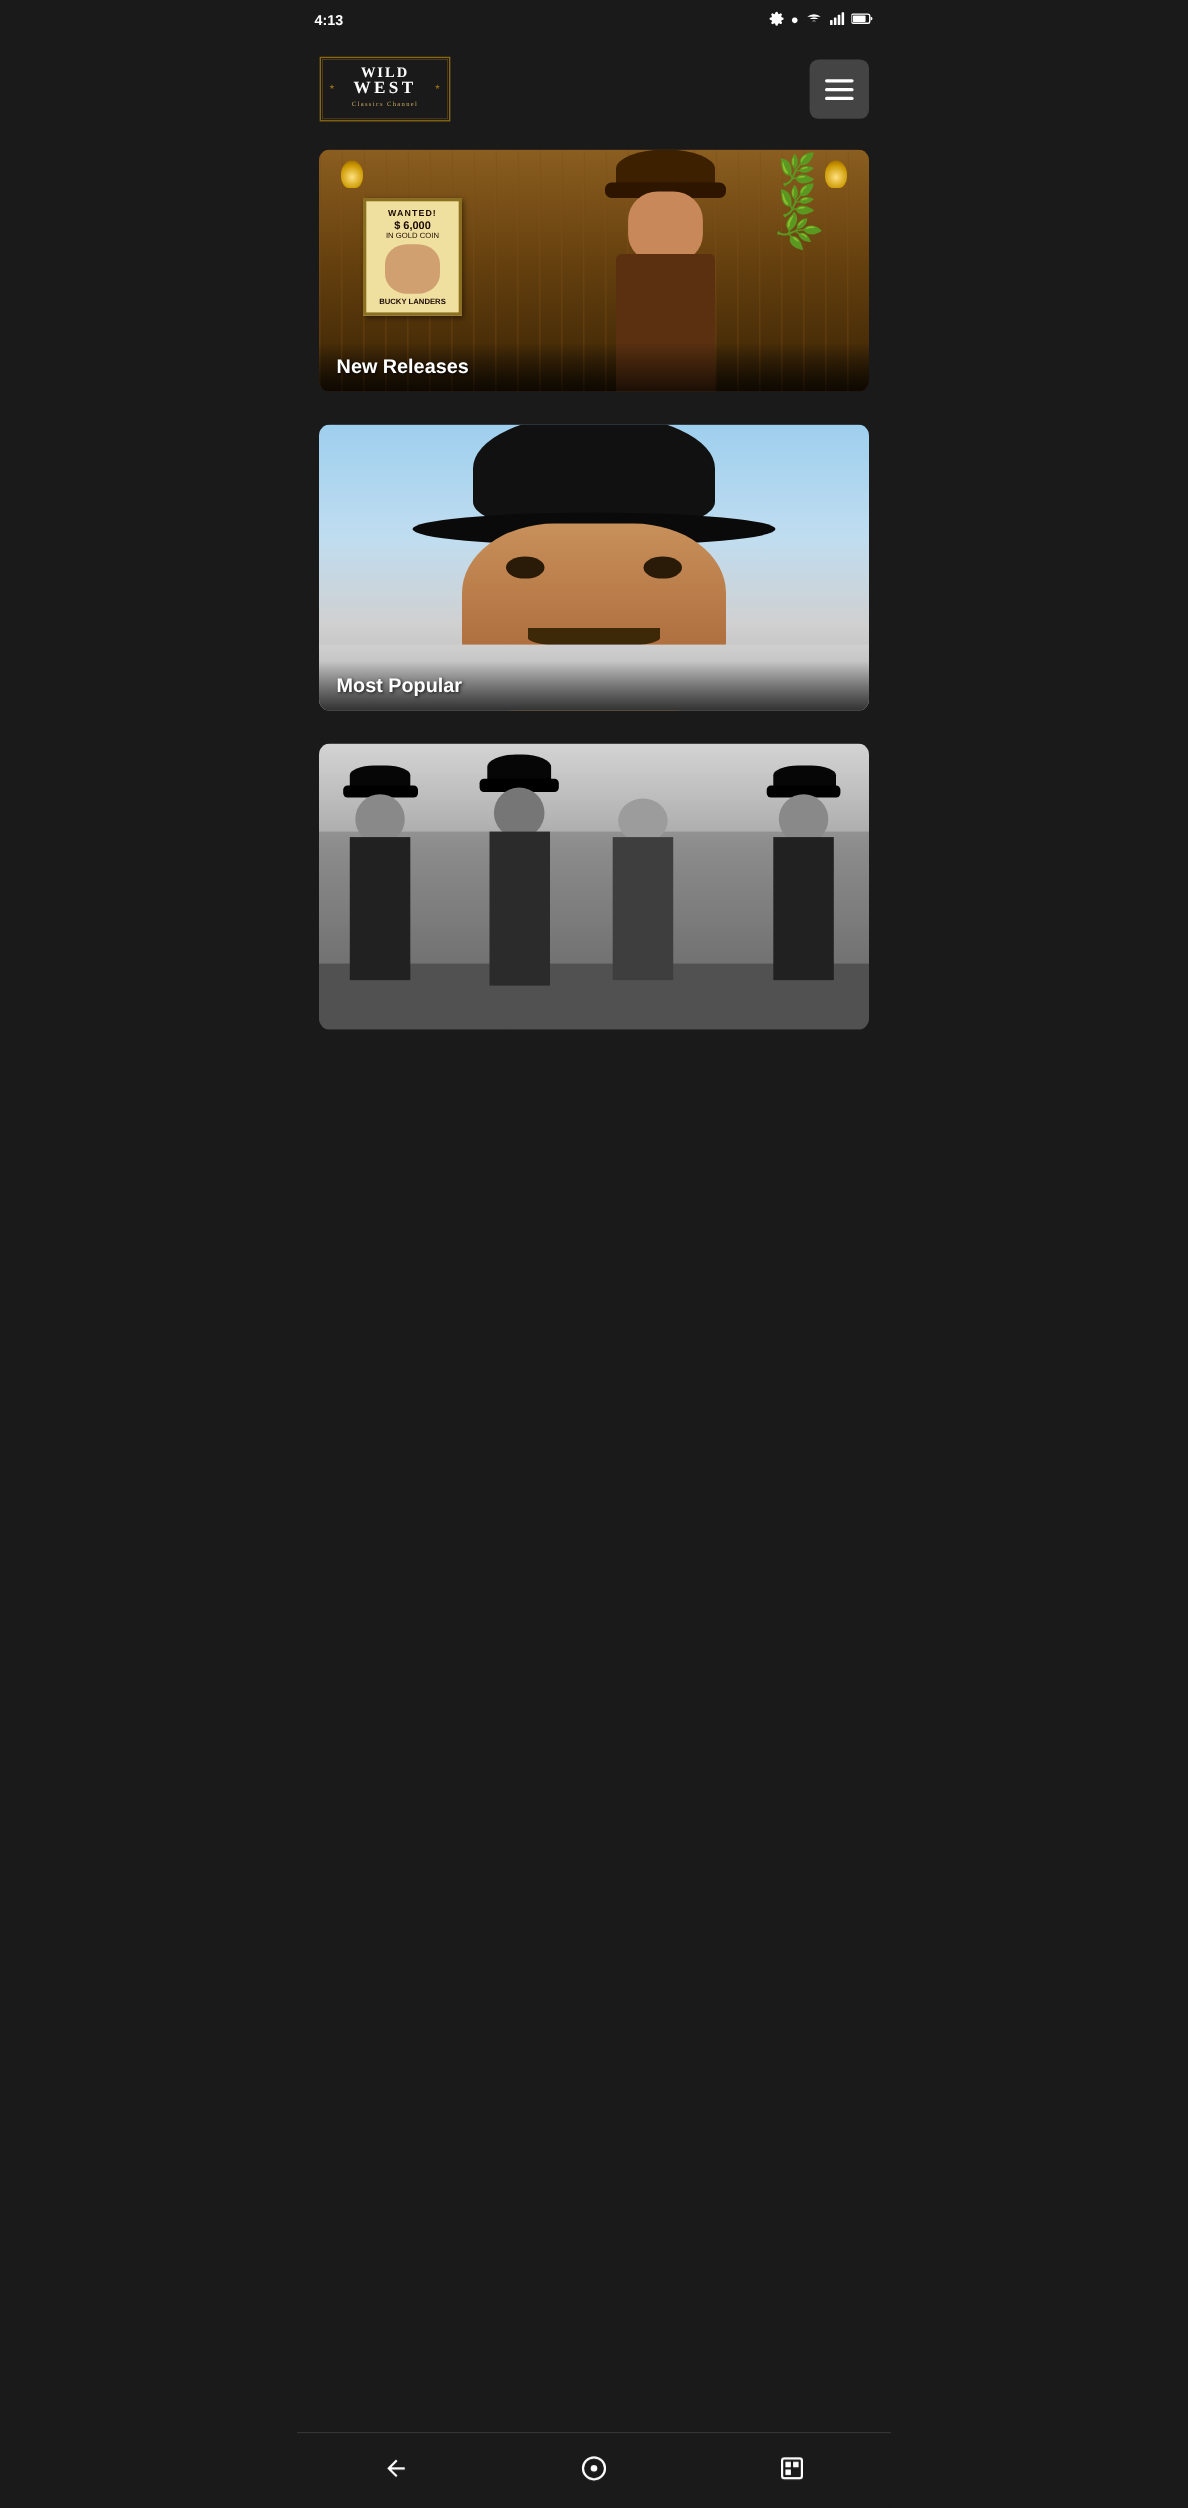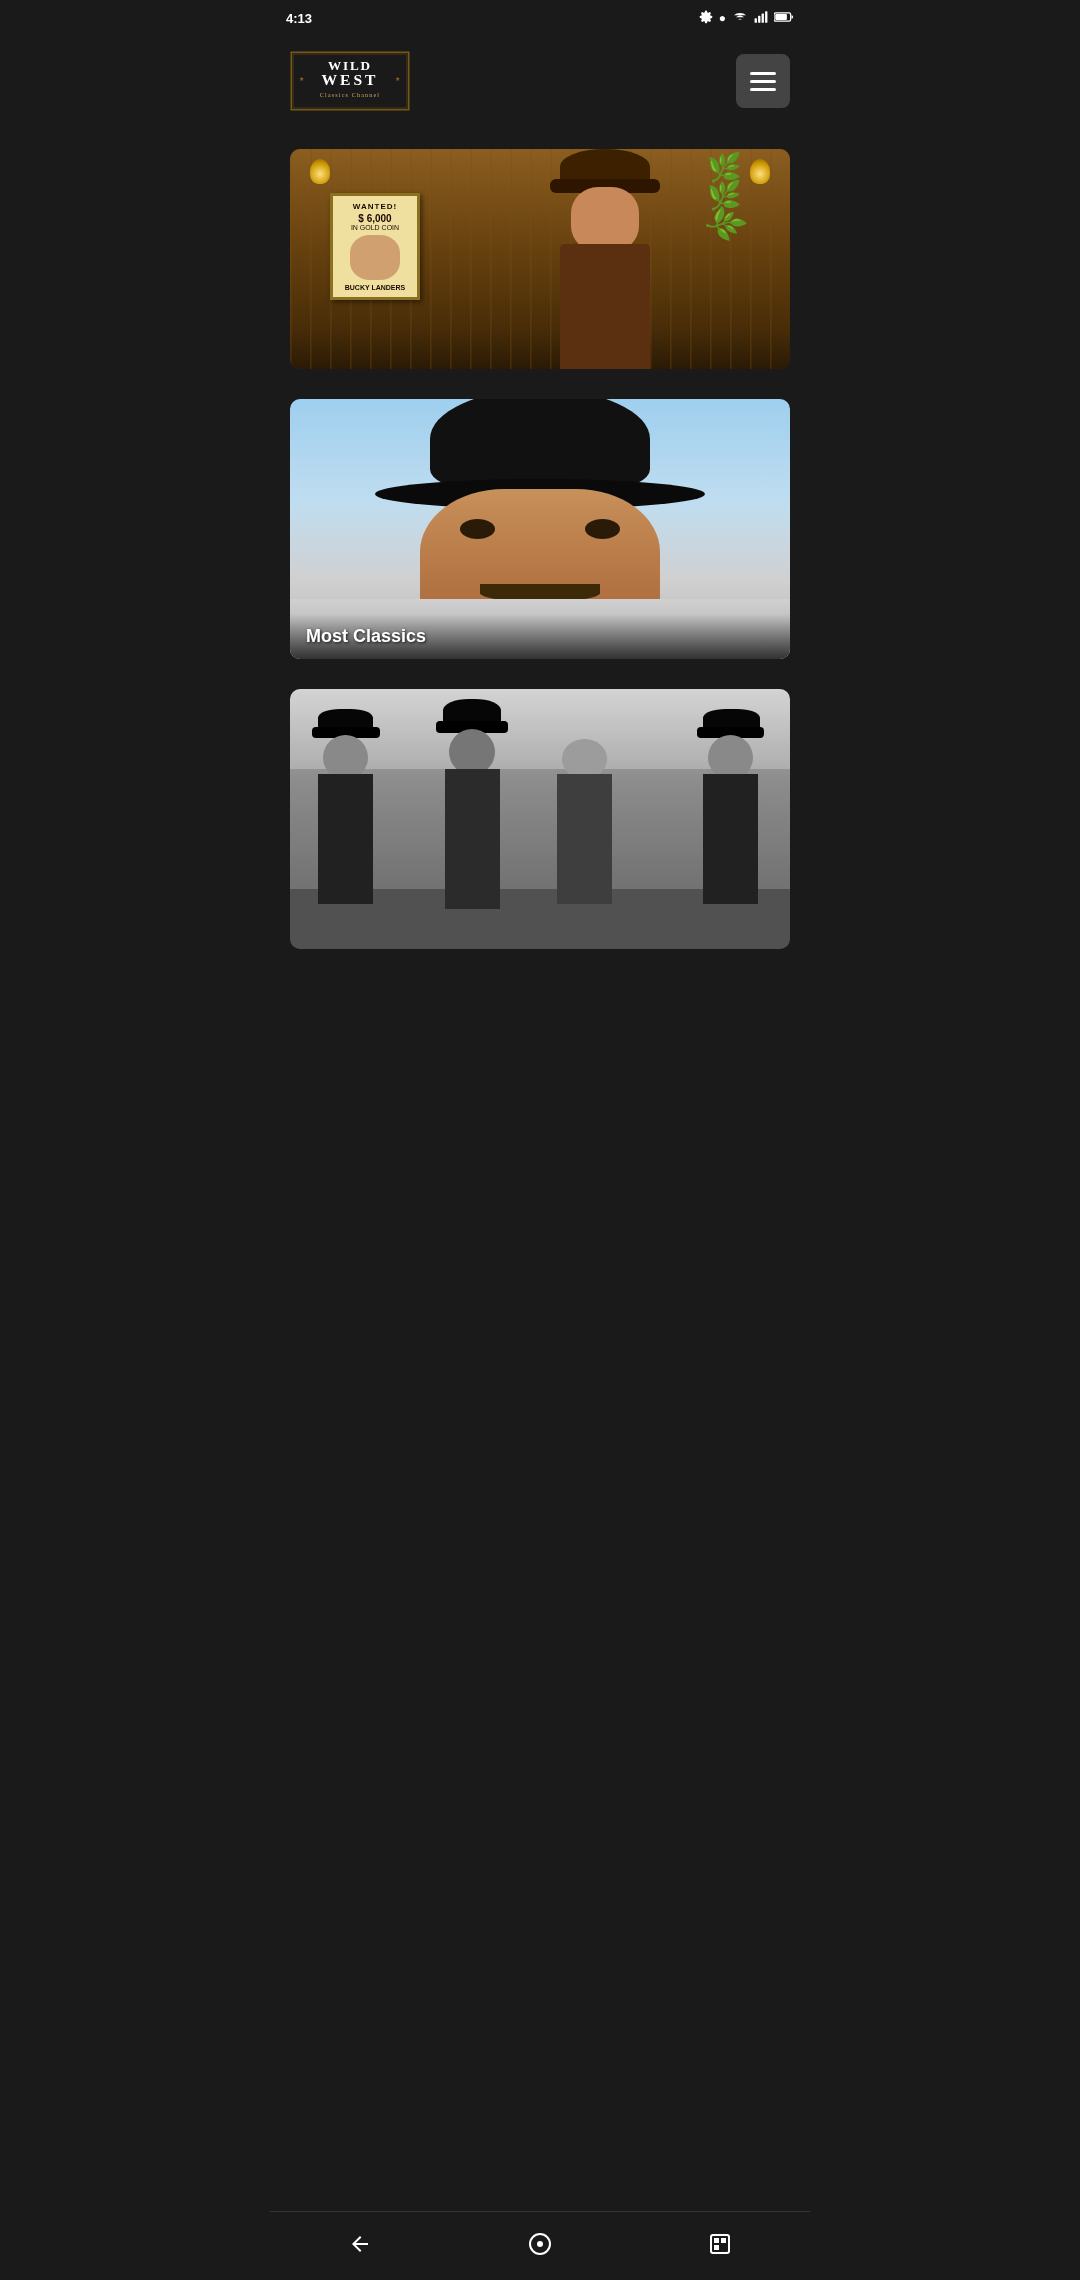--- a/index.html
+++ b/index.html
@@ -47,21 +47,21 @@
       color: #ffffff;
       font-size: 12px;
     }
 
     
     .header {
       background-color: #1a1a1a;
       display: flex;
       justify-content: space-between;
       align-items: center;
-      padding: 10px 20px 33px 20px;
+      padding: 10px 20px 20px 20px;
     }
 
     .logo-container {
       width: 120px;
       height: 70px;
     }
 
     .logo-svg {
       width: 100%;
       height: 100%;
@@ -557,20 +557,23 @@
           <div class="man-coat"></div>
         </div>
 
         <div class="plant-decoration">
           <span class="leaf">🌿</span>
           <span class="leaf">🌿</span>
           <span class="leaf" style="transform: rotate(45deg)">🌿</span>
         </div>
       </div>
     </div>
+    <div class="card-label">
+      <span class="card-label-text">New Releases</span>
+    </div>
   </div>
 
   <div class="category-card">
     <div class="card-image" style="height: 260px;">
       <div class="closeup-bg">
 
         <div class="closeup-hat">
           <div class="hat-crown"></div>
           <div class="hat-brim-closeup"></div>
         </div>
@@ -582,21 +585,21 @@
           <div class="eye"></div>
         </div>
 
         <div class="closeup-mustache"></div>
         <div class="closeup-chin"></div>
 
         <div class="sky-bg"></div>
       </div>
     </div>
     <div class="card-label">
-      <span class="card-label-text">Most Classics</span>
+      <span class="card-label-text">Most Popular</span>
     </div>
   </div>
 
   <div class="category-card">
     <div class="card-image" style="height: 260px;">
       <div class="bw-scene">
         <div class="bw-sky"></div>
         <div class="bw-ground"></div>
 
         <div class="bw-person bw-p1" style="position:absolute; bottom:40px; left:5%;">

